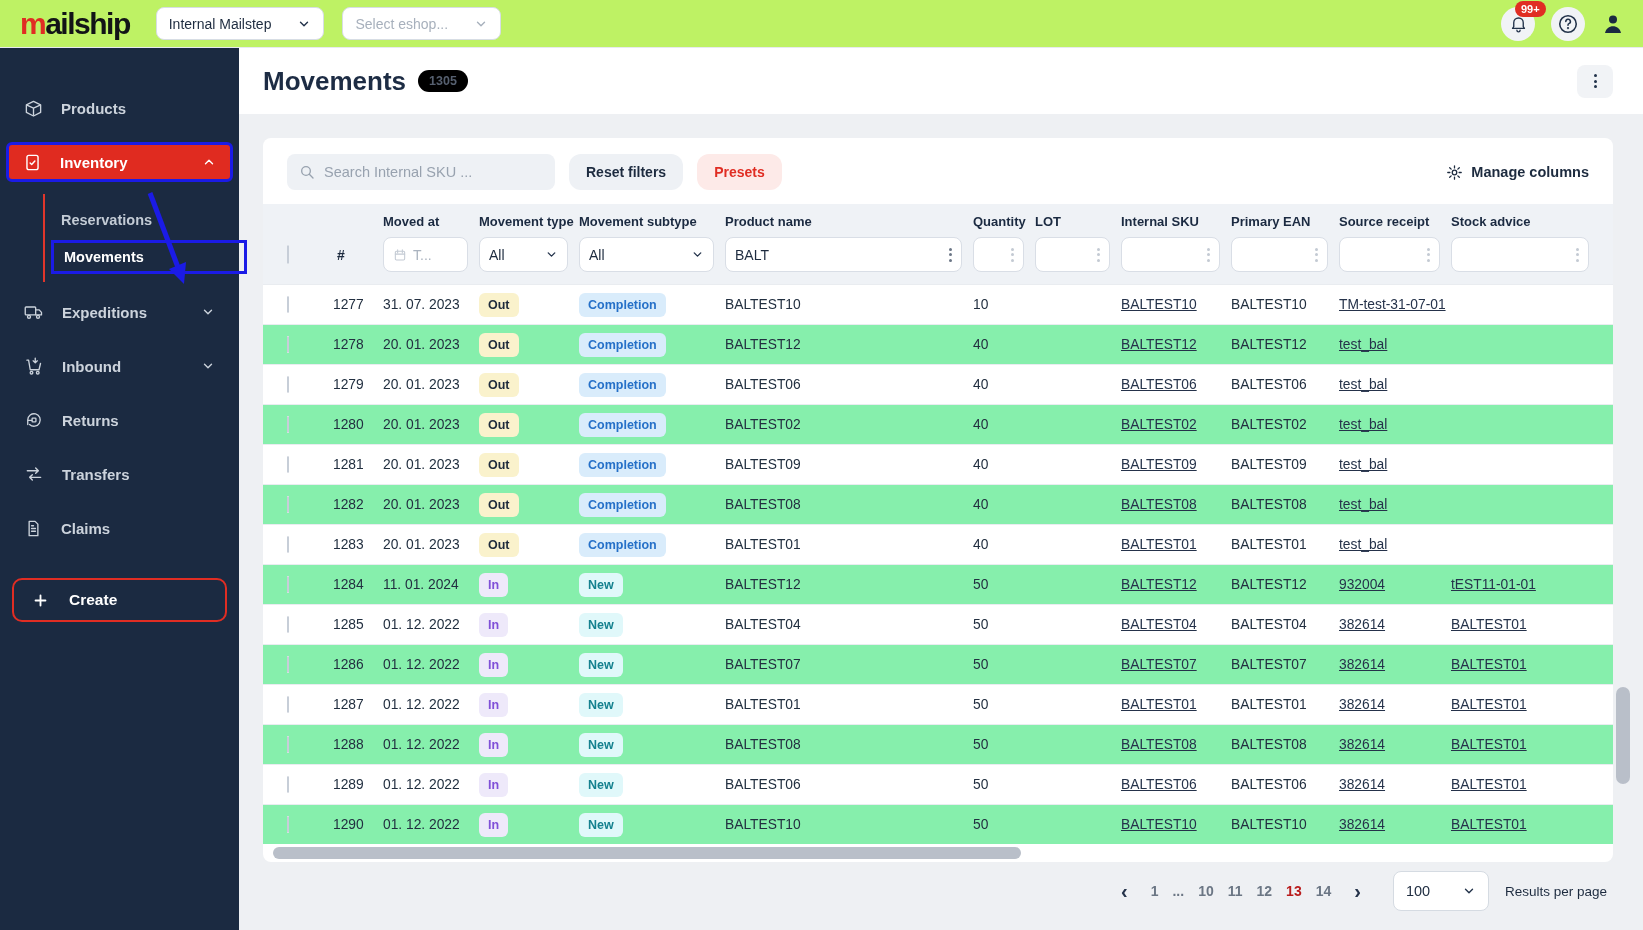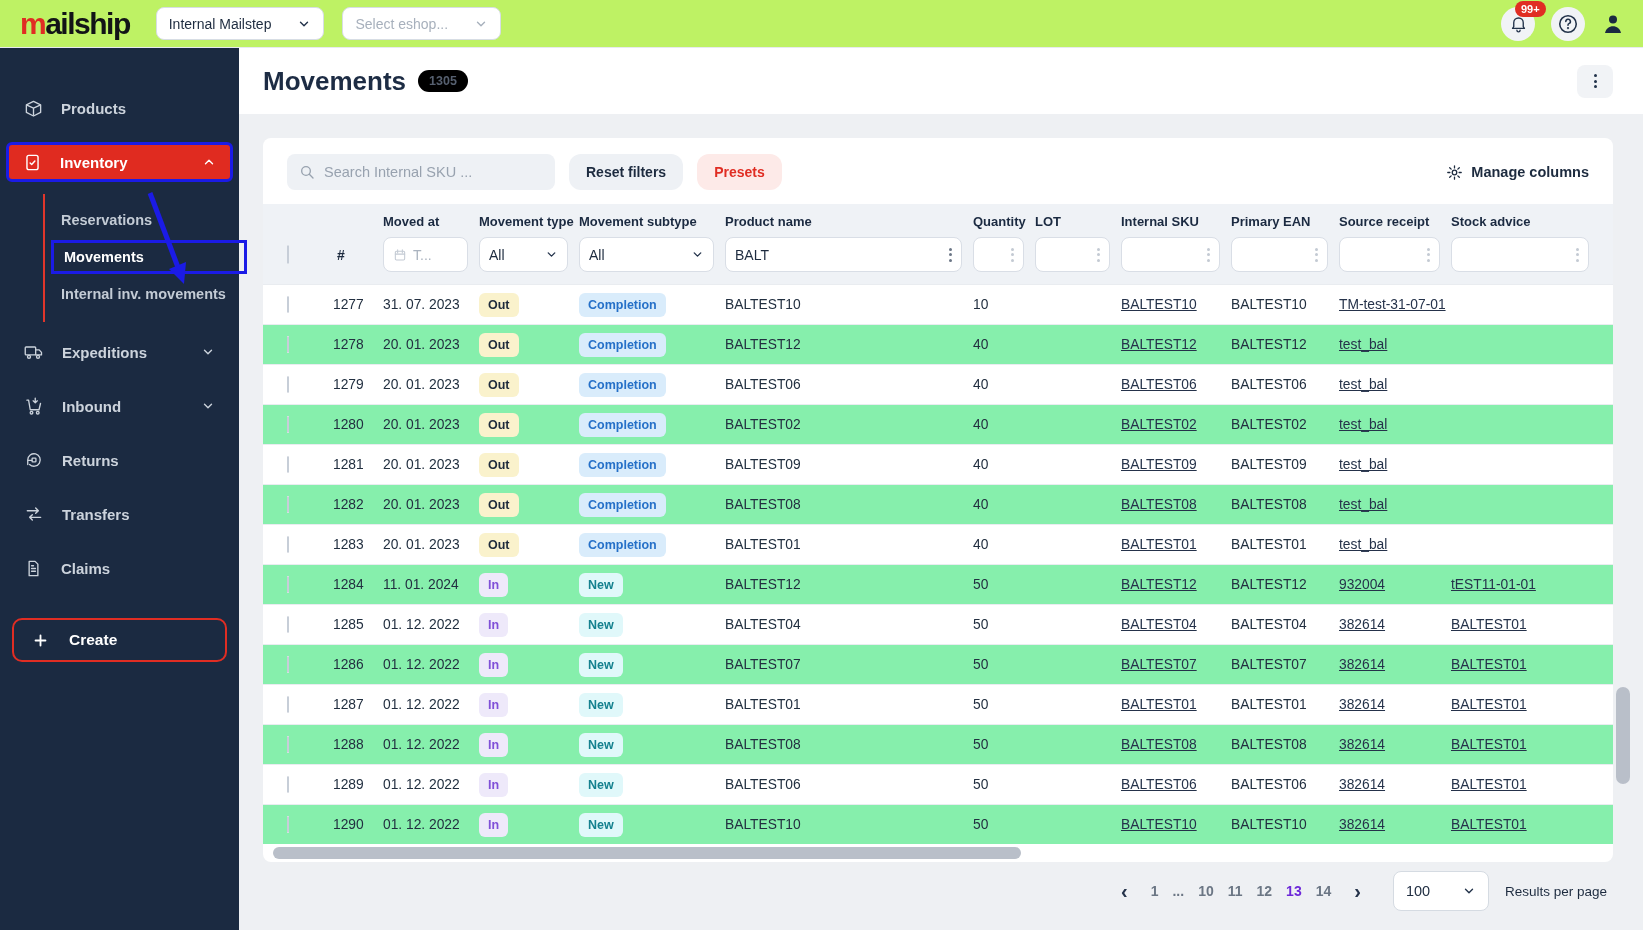--- a/index.html
+++ b/index.html
@@ -83,21 +83,21 @@
   .badge-in { background:#eee9fa; color:#8050d8; }
   .badge-new { background:#e0f8fa; color:#15818f; }
   .link { color:#25324a; text-decoration:underline; font-weight:500; cursor:pointer; }
   .hscroll { height:18px; position:relative; }
   .hthumb { position:absolute; left:10px; top:3px; width:748px; height:12px; background:#b9bfc9; border-radius:7px; cursor:pointer;}
 
   
   .pager-row { display:flex; align-items:center; justify-content:flex-end; margin-top:9px; gap:6px; padding-right:6px;}
   .page-chev { font-size:20px; color:#25334a; padding:0 10px; cursor:pointer; font-weight:700;}
   .page-num { font-size:14px; color:#6b7684; font-weight:600; padding:0 7px; cursor:pointer; }
-  .page-num.current { color:#6d28d9; font-weight:700; }
+  .page-num.current { color:#b91c1c; font-weight:700; }
   .page-num.dots { cursor:default; }
   .pp-select { width:96px; height:40px; border:1px solid #d5dbe2; border-radius:8px; background:#fff; display:flex;
     align-items:center; padding:0 12px; margin:0 10px 0 16px; font-size:14.5px; justify-content:space-between; cursor:pointer;}
   .pp-label { font-size:13.5px; font-weight:500; color:#1d2b3f; }
 
   .vscroll { position:fixed; right:13px; top:687px; width:14px; height:97px; background:#b9bfc9; border-radius:7px; cursor:pointer; z-index:40;}
   svg.ic { display:block; }
 </style>
 </head>
 <body>
@@ -174,23 +174,20 @@
         </svg>
       </span>
   </div>
   <div class="submenu">
     <div class="sub-item">
         <span>Reservations</span>
       </div>
     <div class="sub-item current">
         <span>Movements</span>
       </div>
-    <div class="sub-item">
-        <span>Internal inv. movements</span>
-      </div>
   </div>
   <div class="side-item">
     <span>
         <svg class="ic" width="20" height="20" viewBox="0 0 24 24" fill="none" stroke="#ccd3dc" stroke-width="1.6" stroke-linecap="round" stroke-linejoin="round">
           <rect x="1.5" y="6" width="12.5" height="9.5" rx="1"></rect>
           <path d="M14 9.5h4.2L21 12.5v3h-7"></path>
           <circle cx="6" cy="17.8" r="1.8"></circle>
           <circle cx="16.8" cy="17.8" r="1.8"></circle>
         </svg>
       </span>

